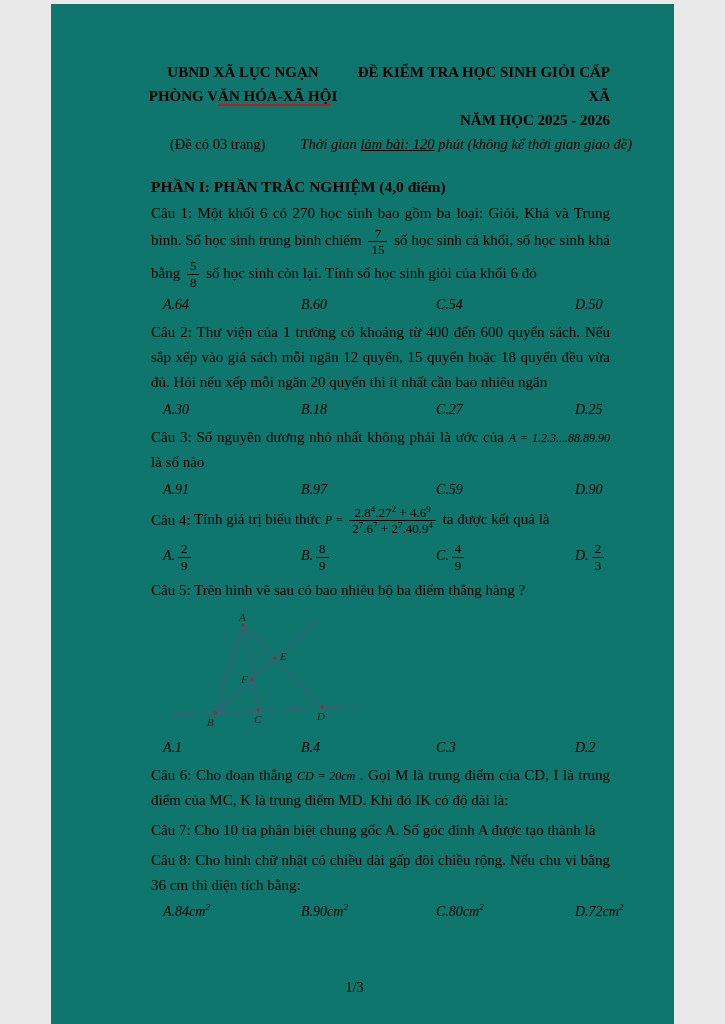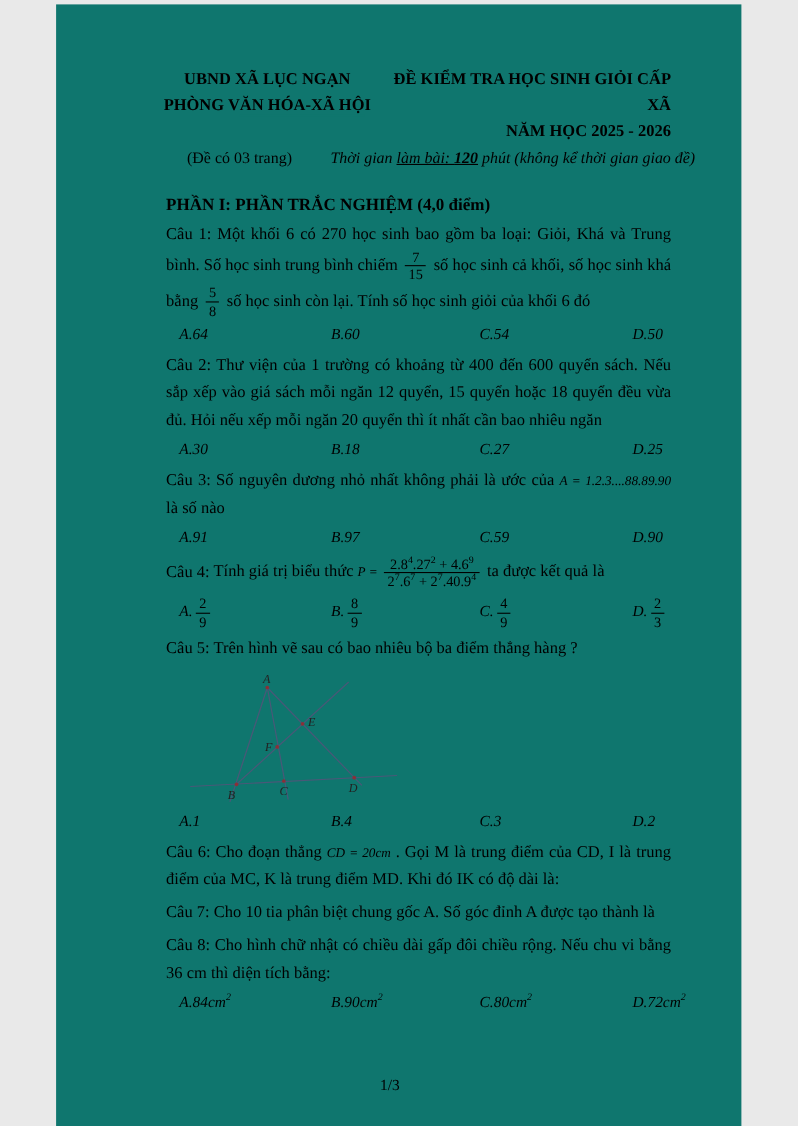--- a/index.html
+++ b/index.html
@@ -4,25 +4,25 @@
 <style>
   *{margin:0;padding:0;box-sizing:border-box;}
   html,body{background:#e9e9e9;}
   body{font-family:"Liberation Serif",serif;color:#000;}
   .page{position:relative;width:623px;height:1024px;background:#0f766e;margin:4px auto;
         padding:56px 64px 0 100px;overflow:hidden;}
   
   .hdr-row1{display:flex;align-items:flex-start;}
   .hdr-left{width:218px;margin-left:-17px;text-align:center;font-weight:bold;font-size:15px;line-height:24px;white-space:nowrap;}
   .hdr-right{flex:1;text-align:right;font-weight:bold;font-size:15px;line-height:24px;}
-  .u-blue{border-bottom:2px solid #0f766e;}
+  .u-blue{border-bottom:2px solid #b91c1c;}
   .hdr-row2{display:flex;justify-content:space-between;align-items:baseline;line-height:24px;margin-top:0;}
   .pages-note{font-size:14.5px;margin-left:19px;white-space:nowrap;}
   .time{font-size:14.5px;white-space:nowrap;margin-right:-22px;}
-  .bold{font-weight:bold;}
+  .bold{font-weight:normal;}
   .ital{font-style:italic;}
   .underl{text-decoration:underline;}
   
   .section-title{font-weight:bold;font-size:15.5px;margin-top:22px;}
   .question{margin-top:5px;}
   .q-text{font-size:15px;line-height:1.66;text-align:justify;}
   .q-label{font-weight:normal;}
   .options{display:grid;grid-template-columns:138px 135px 139px auto;align-items:center;
            padding-left:12px;margin:4px 0 1px;font-size:14px;font-style:italic;line-height:1.5;}
   .opt{white-space:nowrap;}

